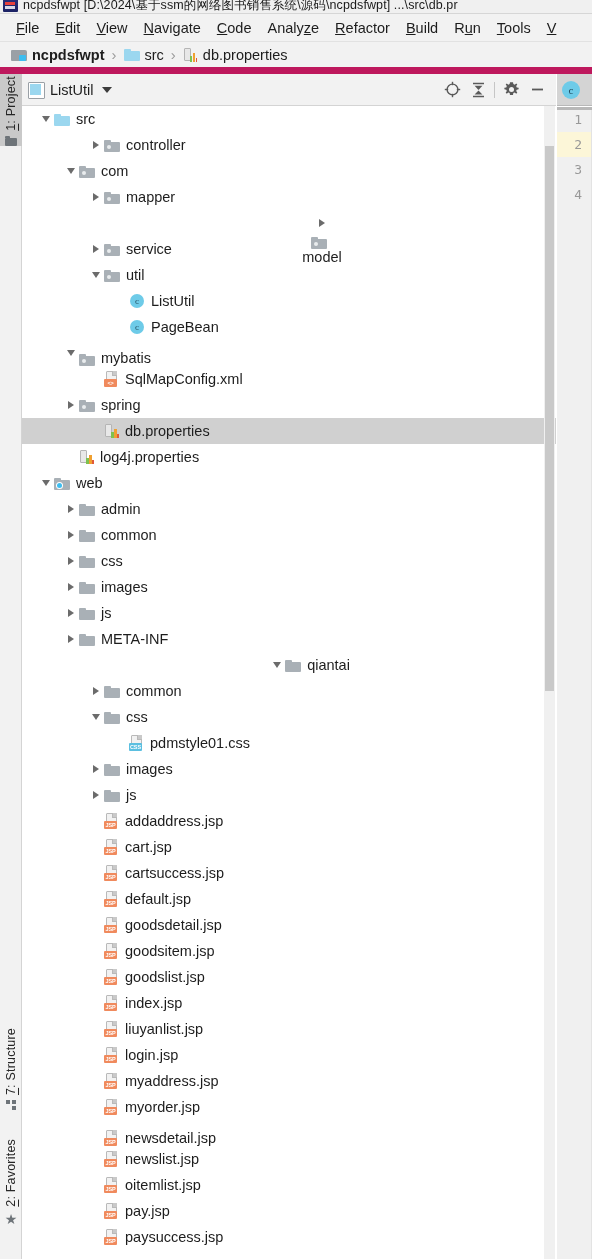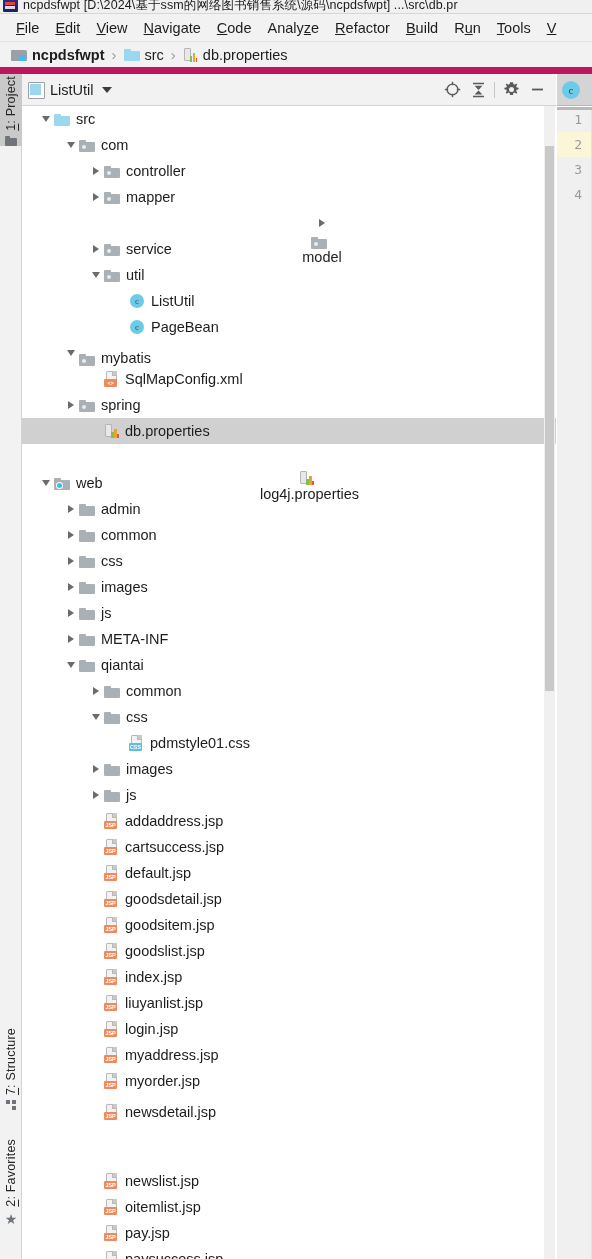--- a/index.html
+++ b/index.html
@@ -423,41 +423,41 @@
     <div class="tree" id="tree">
         <div class="row" style="padding-left: 16px;">
           <div class="row-arrow">
             <div class="arrow-d"></div>
           </div>
           <div class="row-icon">
             <div class="ico ico-folder-blue"></div>
           </div>
           <div class="row-label">src</div>
         </div>
-        <div class="row" style="padding-left: 41px;">
-          <div class="row-arrow">
-            <div class="arrow-d"></div>
+        <div class="row" style="padding-left: 66px;">
+          <div class="row-arrow">
+            <div class="arrow-r"></div>
           </div>
           <div class="row-icon">
             <div class="ico ico-pkg">
               <i></i>
             </div>
           </div>
-          <div class="row-label">com</div>
-        </div>
-        <div class="row" style="padding-left: 66px;">
-          <div class="row-arrow">
-            <div class="arrow-r"></div>
+          <div class="row-label">controller</div>
+        </div>
+        <div class="row" style="padding-left: 41px;">
+          <div class="row-arrow">
+            <div class="arrow-d"></div>
           </div>
           <div class="row-icon">
             <div class="ico ico-pkg">
               <i></i>
             </div>
           </div>
-          <div class="row-label">controller</div>
+          <div class="row-label">com</div>
         </div>
         <div class="row" style="padding-left: 66px;">
           <div class="row-arrow">
             <div class="arrow-r"></div>
           </div>
           <div class="row-icon">
             <div class="ico ico-pkg">
               <i></i>
             </div>
           </div>
@@ -552,21 +552,21 @@
           <div class="row-icon">
             <div class="ico ico-props">
               <div class="sheet"></div>
               <div class="b1"></div>
               <div class="b2"></div>
               <div class="b3"></div>
             </div>
           </div>
           <div class="row-label">db.properties</div>
         </div>
-        <div class="row" style="padding-left: 41px; flex-direction: column;">
+        <div class="row" style="padding-left: 41px;">
           <div class="row-arrow"></div>
           <div class="row-icon">
             <div class="ico ico-props">
               <div class="sheet"></div>
               <div class="b1"></div>
               <div class="b2"></div>
               <div class="b3"></div>
             </div>
           </div>
           <div class="row-label">log4j.properties</div>
@@ -629,21 +629,21 @@
         </div>
         <div class="row" style="padding-left: 41px;">
           <div class="row-arrow">
             <div class="arrow-r"></div>
           </div>
           <div class="row-icon">
             <div class="ico ico-folder"></div>
           </div>
           <div class="row-label">META-INF</div>
         </div>
-        <div class="row" style="padding-left: 41px;">
+        <div class="row" style="padding-left: 41px; justify-content: center;">
           <div class="row-arrow">
             <div class="arrow-d"></div>
           </div>
           <div class="row-icon">
             <div class="ico ico-folder"></div>
           </div>
           <div class="row-label">qiantai</div>
         </div>
         <div class="row" style="padding-left: 66px;">
           <div class="row-arrow">
@@ -705,20 +705,31 @@
         </div>
         <div class="row" style="padding-left: 66px;">
           <div class="row-arrow"></div>
           <div class="row-icon">
             <div class="ico ico-file">
               <div class="sheet"></div>
               <div class="fold"></div>
               <div class="badge badge-jsp">JSP</div>
             </div>
           </div>
+          <div class="row-label">cart.jsp</div>
+        </div>
+        <div class="row" style="padding-left: 66px;">
+          <div class="row-arrow"></div>
+          <div class="row-icon">
+            <div class="ico ico-file">
+              <div class="sheet"></div>
+              <div class="fold"></div>
+              <div class="badge badge-jsp">JSP</div>
+            </div>
+          </div>
           <div class="row-label">cartsuccess.jsp</div>
         </div>
         <div class="row" style="padding-left: 66px;">
           <div class="row-arrow"></div>
           <div class="row-icon">
             <div class="ico ico-file">
               <div class="sheet"></div>
               <div class="fold"></div>
               <div class="badge badge-jsp">JSP</div>
             </div>
@@ -817,21 +828,21 @@
           <div class="row-arrow"></div>
           <div class="row-icon">
             <div class="ico ico-file">
               <div class="sheet"></div>
               <div class="fold"></div>
               <div class="badge badge-jsp">JSP</div>
             </div>
           </div>
           <div class="row-label">newsdetail.jsp</div>
         </div>
-        <div class="row" style="padding-left: 66px; margin-top: 48px;">
+        <div class="row" style="padding-left: 66px;">
           <div class="row-arrow"></div>
           <div class="row-icon">
             <div class="ico ico-file">
               <div class="sheet"></div>
               <div class="fold"></div>
               <div class="badge badge-jsp">JSP</div>
             </div>
           </div>
           <div class="row-label">newslist.jsp</div>
         </div>

